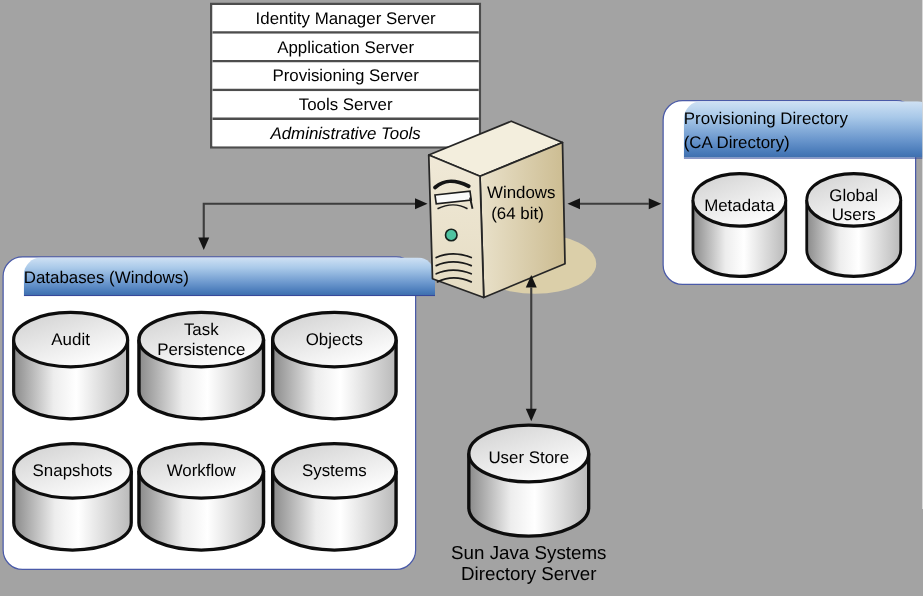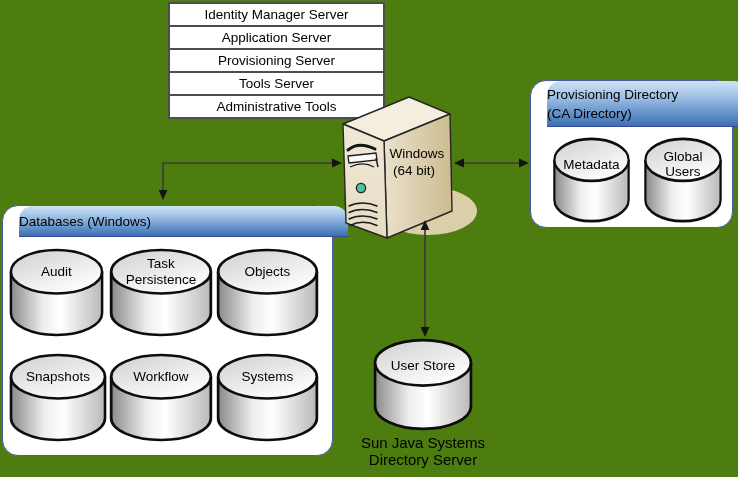--- a/index.html
+++ b/index.html
@@ -1,30 +1,30 @@
 <!DOCTYPE html>
 <html><head>
 <meta charset="utf-8">
 <style>
   html,body{margin:0;padding:0;background:#ffffff;}
   .stage{
-    position:relative;width:738px;height:477px;background:#4d7c0f;overflow:hidden;
+    position:relative;width:738px;height:477px;background:#a3a3a3;overflow:hidden;
     font-family:"Liberation Sans", sans-serif;color:#000000;
   }
   
   .stack-box{
     position:absolute;left:168px;top:2px;width:217px;height:117px;
     box-sizing:border-box;border:2px solid #4d4d4d;background:#ffffff;
     display:flex;flex-direction:column;z-index:2;
   }
   .stack-row{
     flex:1;display:flex;align-items:center;justify-content:center;
     font-size:13.5px;border-bottom:2px solid #4d4d4d;background:#ffffff;
   }
-  .stack-row:last-child{border-bottom:none;}
+  .stack-row:last-child{border-bottom:none;font-style:italic;}
   
   .group-box{
     position:absolute;box-sizing:border-box;background:#ffffff;
     border:1.6px solid #4a5aa8;border-radius:16px;z-index:2;
   }
   .group-header{
     box-sizing:border-box;width:100%;
     border-bottom:1.6px solid #36489a;
     border-radius:14px 14px 0 0;
     background:linear-gradient(180deg,#cfe1f4 0%,#a9c9e9 28%,#6b97cd 68%,#4779b8 92%,#3f6fae 100%);

